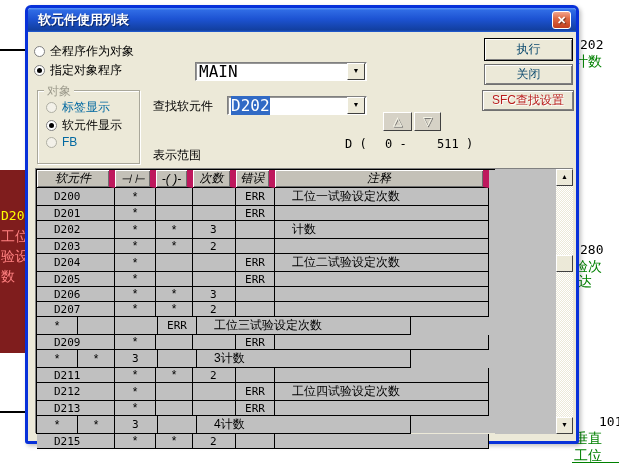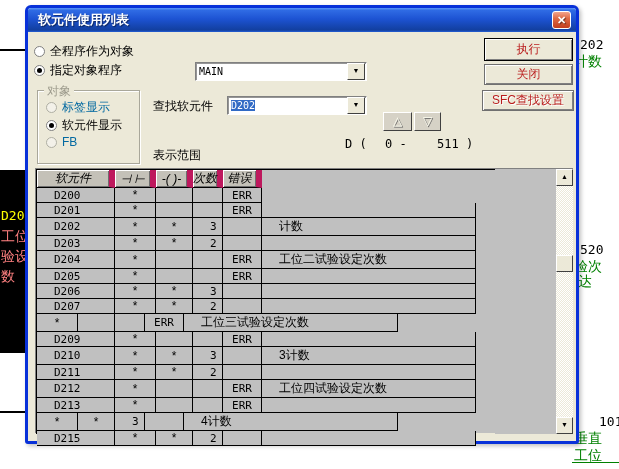--- a/index.html
+++ b/index.html
@@ -3,21 +3,21 @@
 <meta charset="utf-8">
 <style>
   html,body{margin:0;padding:0;background:#fff;}
   .stage{position:relative;width:619px;height:469px;overflow:hidden;background:#ffffff;
          font-family:"Liberation Sans",sans-serif;font-size:12px;color:#000;}
   .mono{font-family:"DejaVu Sans Mono",monospace;}
 
   
   .bg-line-top{position:absolute;left:0;top:49px;width:30px;height:2px;background:#000;z-index:1;}
   .bg-line-bottom{position:absolute;left:0;top:411px;width:57px;height:2px;background:#000;z-index:1;}
-  .blue-box{position:absolute;left:0;top:170px;width:27px;height:183px;background:#000000;
+  .blue-box{position:absolute;left:0;top:170px;width:27px;height:183px;background:#7f1d1d;
             overflow:hidden;z-index:1;padding-top:36px;box-sizing:border-box;}
   .blue-box span{display:block;line-height:20px;white-space:nowrap;font-size:14px;color:#FF8080;padding-left:1px;}
   .blue-box .bb1{color:#FFFF00;font-family:"DejaVu Sans Mono",monospace;font-size:13px;}
   .bg-right{position:absolute;z-index:1;white-space:nowrap;}
   .bg-num{font-family:"DejaVu Sans Mono",monospace;font-size:13px;color:#000;}
   .bg-grn{font-size:14px;color:#008000;}
   .r1{left:580px;top:37px;}  .r2{left:574px;top:53px;}
   .r3{left:580px;top:242px;} .r4{left:574px;top:258px;} .r5{left:578px;top:273px;}
   .r6{left:599px;top:414px;} .r7{left:574px;top:430px;} .r8{left:574px;top:447px;}
   .r8-line{position:absolute;left:572px;top:462px;width:47px;height:1px;background:#008000;z-index:1;}
@@ -40,52 +40,52 @@
   .dis{color:#0369a1;}
 
   .radio{display:inline-block;width:11px;height:11px;border-radius:50%;background:#fff;
          border:1px solid #808080;box-sizing:border-box;vertical-align:-2px;margin-right:5px;position:relative;}
   .radio.checked::after{content:"";position:absolute;left:2px;top:2px;width:5px;height:5px;border-radius:50%;background:#000;}
   .radio.rdis{background:#F3F1E9;border-color:#AFAFA3;}
   .radio-row{position:absolute;white-space:nowrap;}
 
   .combo{position:absolute;height:19px;background:#fff;border:1px solid;border-color:#808080 #fff #fff #808080;
          box-shadow:inset 1px 1px 0 rgba(64,64,64,.55);box-sizing:border-box;display:flex;align-items:center;}
-  .combo-text{flex:1;padding-left:3px;font-family:"DejaVu Sans Mono",monospace;font-size:10px;line-height:15px;}
+  .combo-text{flex:1;padding-left:3px;font-family:"DejaVu Sans Mono",monospace;font-size:16px;line-height:15px;}
   .combo-text .sel{background:#316AC5;color:#fff;}
   .combo-btn{width:16px;height:15px;margin:1px;background:#ECE9D8;border:1px solid;border-color:#fff #404040 #404040 #fff;
              font-size:7px;line-height:13px;text-align:center;color:#000;}
 
   .groupbox{position:absolute;left:9px;top:58px;width:103px;height:74px;border:1px solid #A9A79A;
             box-shadow:inset 1px 1px 0 #fff,1px 1px 0 #fff;box-sizing:border-box;}
   .groupbox .legend{position:absolute;left:6px;top:-8px;background:#ECE9D8;padding:0 3px;color:#9C9A8C;}
   .grp-row{position:absolute;left:8px;white-space:nowrap;}
 
   .btn{position:absolute;background:#ECE9D8;border:1px solid #707070;
        box-shadow:inset 1px 1px 0 #fff,inset -1px -1px 0 #808080;box-sizing:border-box;
-       font-size:12px;text-align:center;color:#b91c1c;display:flex;align-items:center;justify-content:center;}
+       font-size:12px;text-align:center;color:#0c4a6e;display:flex;align-items:center;justify-content:center;}
   .btn.default{border-color:#000;box-shadow:inset 1px 1px 0 #fff,inset -1px -1px 0 #808080,inset 0 0 0 1px #c9c5b2;}
   .btn.disabled{color:#b91c1c;text-shadow:1px 1px 0 #fff;}
   .spin{position:absolute;top:80px;height:19px;background:#D6D2C6;border:1px solid;border-color:#fff #404040 #404040 #fff;
         box-sizing:border-box;text-align:center;font-size:12px;line-height:16px;color:#fdfdf0;text-shadow:1px 1px 0 #606060;}
 
   
   .tbl{position:absolute;left:7px;top:136px;width:538px;height:265px;background:#C0C0C0;
        border-top:1px solid #808080;border-left:1px solid #808080;box-sizing:border-box;}
   .tbl-grid{position:absolute;left:0;top:0;width:459px;height:265px;border-left:1px solid #000;box-sizing:border-box;
             display:flex;flex-direction:column;}
   .thead{display:flex;height:22px;border-top:1px solid #000;box-sizing:border-box;}
   .th{background:#C4C1B8;box-shadow:inset 1px 1px 0 #fff,inset -1px -1px 0 #6e6e6e;
       border-right:6px solid #be185d;border-bottom:1px solid #000;box-sizing:border-box;
       display:flex;align-items:center;justify-content:center;font-size:12px;font-style:italic;}
   .tbody{flex:1;display:flex;flex-direction:column;}
   .tr{flex:1;display:flex;}
   .td{background:#C0C0C0;border-right:1px solid #000;border-bottom:1px solid #000;box-sizing:border-box;
       display:flex;align-items:center;font-size:12px;overflow:hidden;white-space:nowrap;}
-  .c1{width:78px;}.c2{width:41px;}.c3{width:37px;}.c4{width:30px;}.c5{width:39px;}.c6{width:214px;}
+  .c1{width:78px;}.c2{width:41px;}.c3{width:37px;}.c4{width:43px;}.c5{width:39px;}.c6{width:214px;}
   .td.c1,.td.c4,.td.c5{font-family:"DejaVu Sans Mono",monospace;font-size:11px;}
   .td.c1,.td.c4,.td.c6{padding-left:17px;}
   .td.c2,.td.c3,.td.c5{justify-content:center;}
   .tbl-filler{position:absolute;left:459px;top:0;width:62px;height:265px;background:#C0C0C0;}
 
   .sbar{position:absolute;right:0;top:0;width:17px;height:265px;
         background:#ECE9D8;
         background-image:linear-gradient(45deg,#fff 25%,transparent 25%,transparent 75%,#fff 75%),
                          linear-gradient(45deg,#fff 25%,#ECE9D8 25%,#ECE9D8 75%,#fff 75%);
         background-size:2px 2px;background-position:0 0,1px 1px;}
@@ -104,21 +104,21 @@
   <div class="bg-line-top"></div>
   <div class="bg-line-bottom"></div>
   <div class="blue-box">
     <span class="bb1">D20</span>
     <span>工位</span>
     <span>验设</span>
     <span>数</span>
   </div>
   <div class="bg-right bg-num r1">202</div>
   <div class="bg-right bg-grn r2">计数</div>
-  <div class="bg-right bg-num r3">520</div>
+  <div class="bg-right bg-num r3">280</div>
   <div class="bg-right bg-grn r4">验次</div>
   <div class="bg-right bg-grn r5">达</div>
   <div class="bg-right bg-num r6">101</div>
   <div class="bg-right bg-grn r7">垂直</div>
   <div class="bg-right bg-grn r8">工位</div>
   <div class="r8-line"></div>
 
   <div class="dialog">
     <div class="titlebar">
       <span>软元件使用列表</span>
@@ -171,29 +171,31 @@
       <div class="btn disabled" style="left:454px;top:58px;width:92px;height:21px;">SFC查找设置</div>
 
       <div class="tbl">
         <div class="tbl-grid">
           <div class="thead">
             <div class="th c1">软元件</div>
             <div class="th c2">⊣ ⊢</div>
             <div class="th c3">-( )-</div>
             <div class="th c4">次数</div>
             <div class="th c5">错误</div>
+            <div class="th c6">注释</div>
           </div>
           <div class="tbody">
 
           <div class="tr">
               <div class="td c1">D200</div>
               <div class="td c2">*</div>
               <div class="td c3"></div>
               <div class="td c4"></div>
               <div class="td c5">ERR</div>
+              <div class="td c6">工位一试验设定次数</div>
             </div>
               <div class="tr">
               <div class="td c1">D201</div>
               <div class="td c2">*</div>
               <div class="td c3"></div>
               <div class="td c4"></div>
               <div class="td c5">ERR</div>
               <div class="td c6"></div>
             </div>
               <div class="tr">
@@ -253,21 +255,20 @@
             </div>
               <div class="tr">
               <div class="td c1">D209</div>
               <div class="td c2">*</div>
               <div class="td c3"></div>
               <div class="td c4"></div>
               <div class="td c5">ERR</div>
               <div class="td c6"></div>
             </div>
               <div class="tr">
-              <div class="td c1">D210</div>
               <div class="td c2">*</div>
               <div class="td c3">*</div>
               <div class="td c4">3</div>
               <div class="td c5"></div>
               <div class="td c6">3计数</div>
             </div>
               <div class="tr">
               <div class="td c1">D211</div>
               <div class="td c2">*</div>
               <div class="td c3">*</div>

